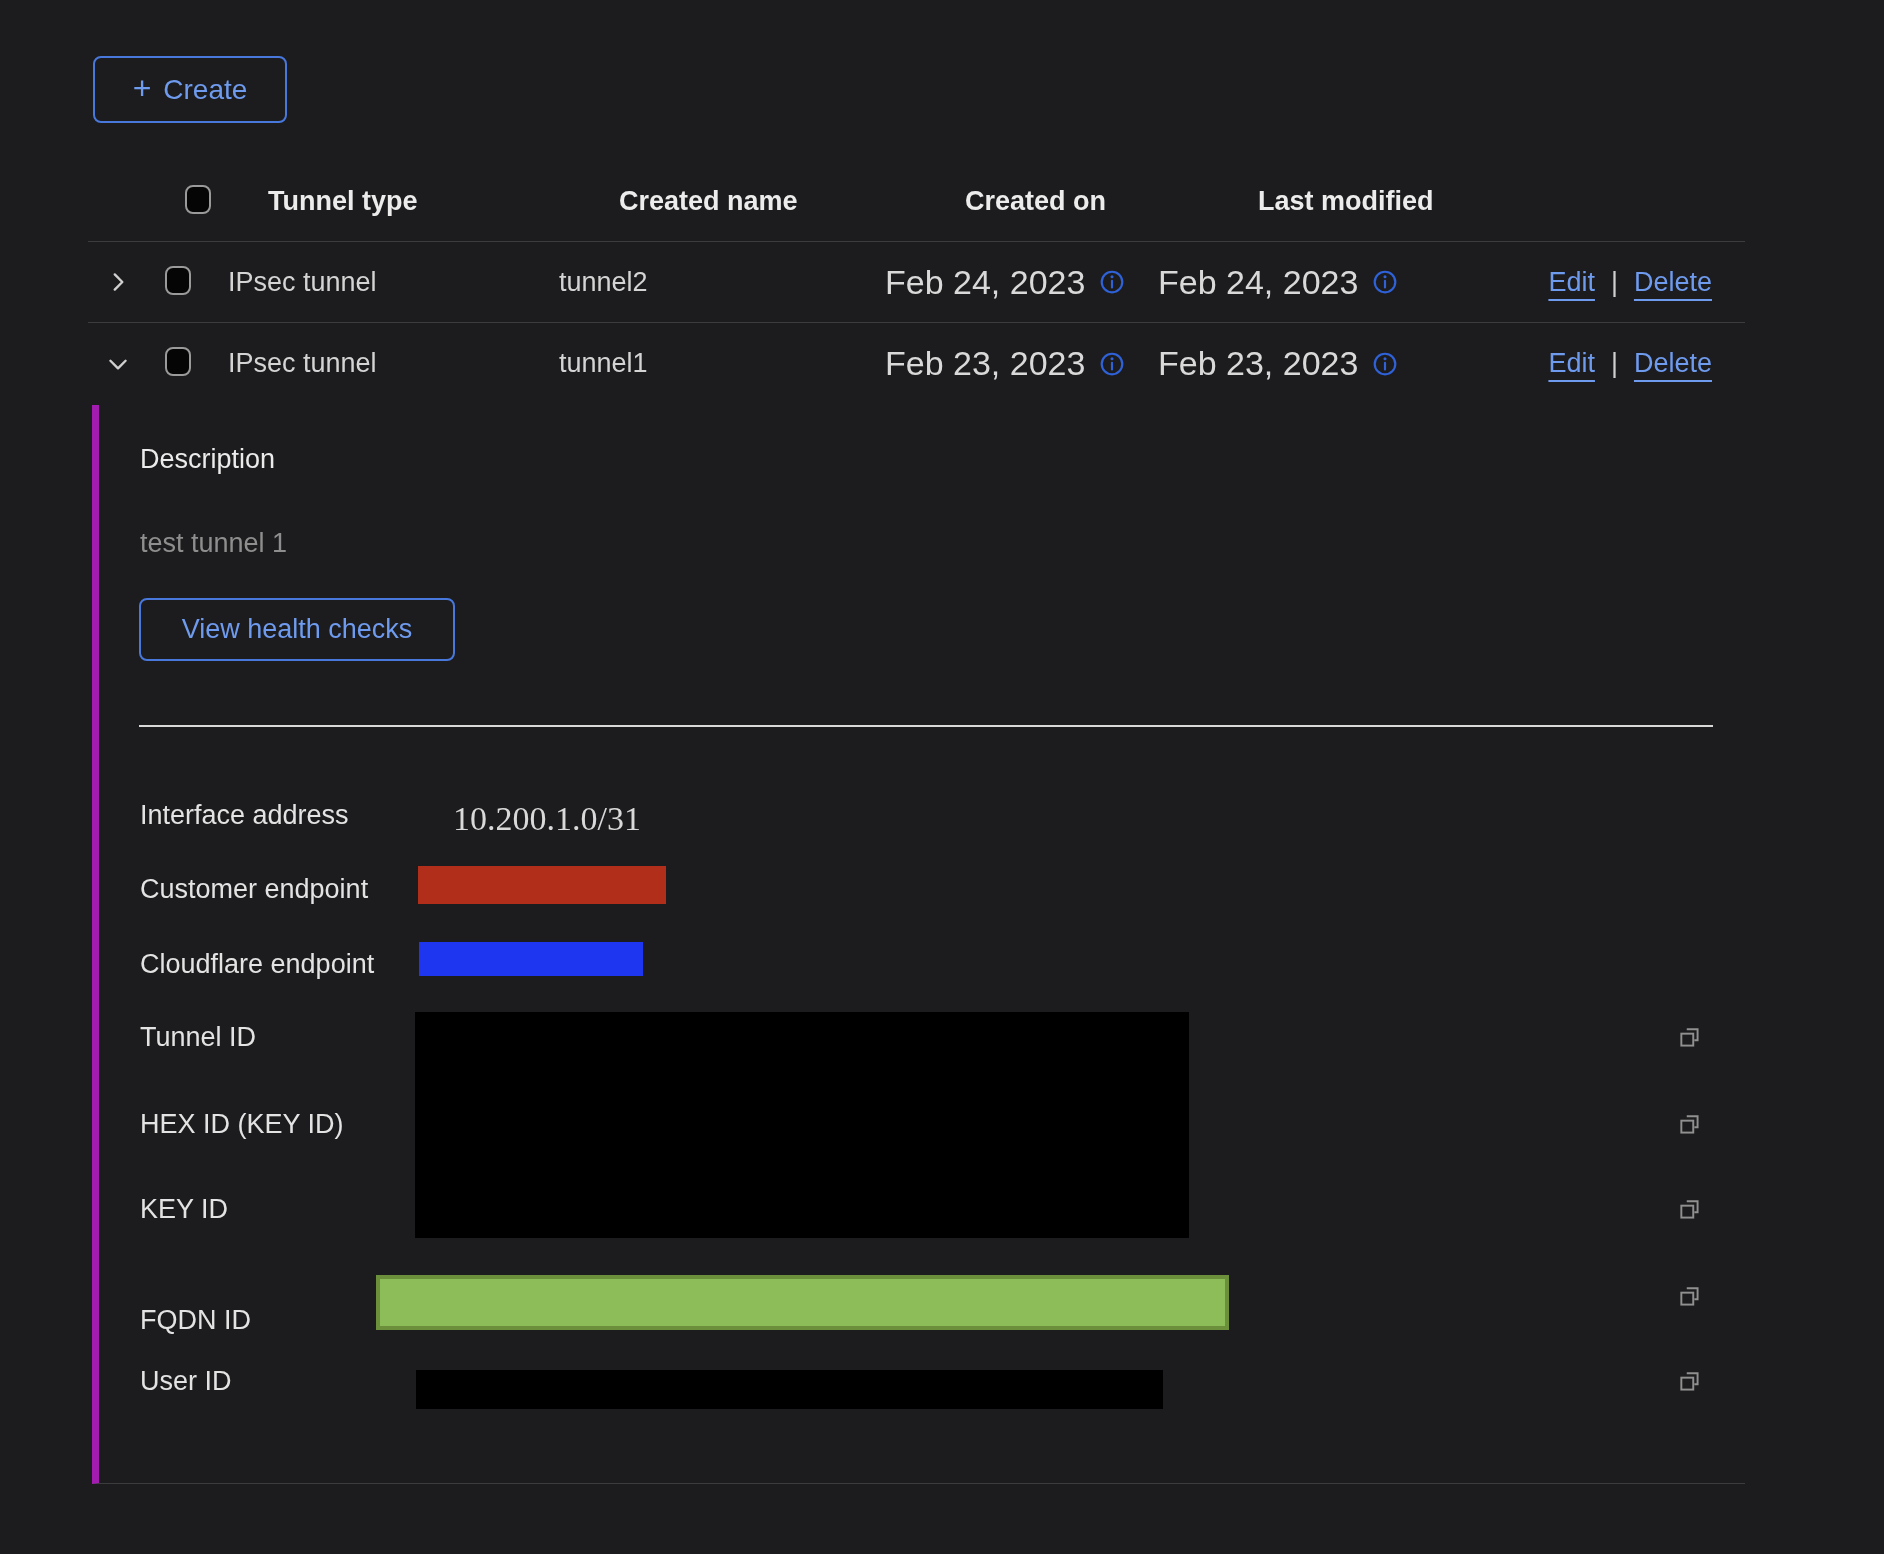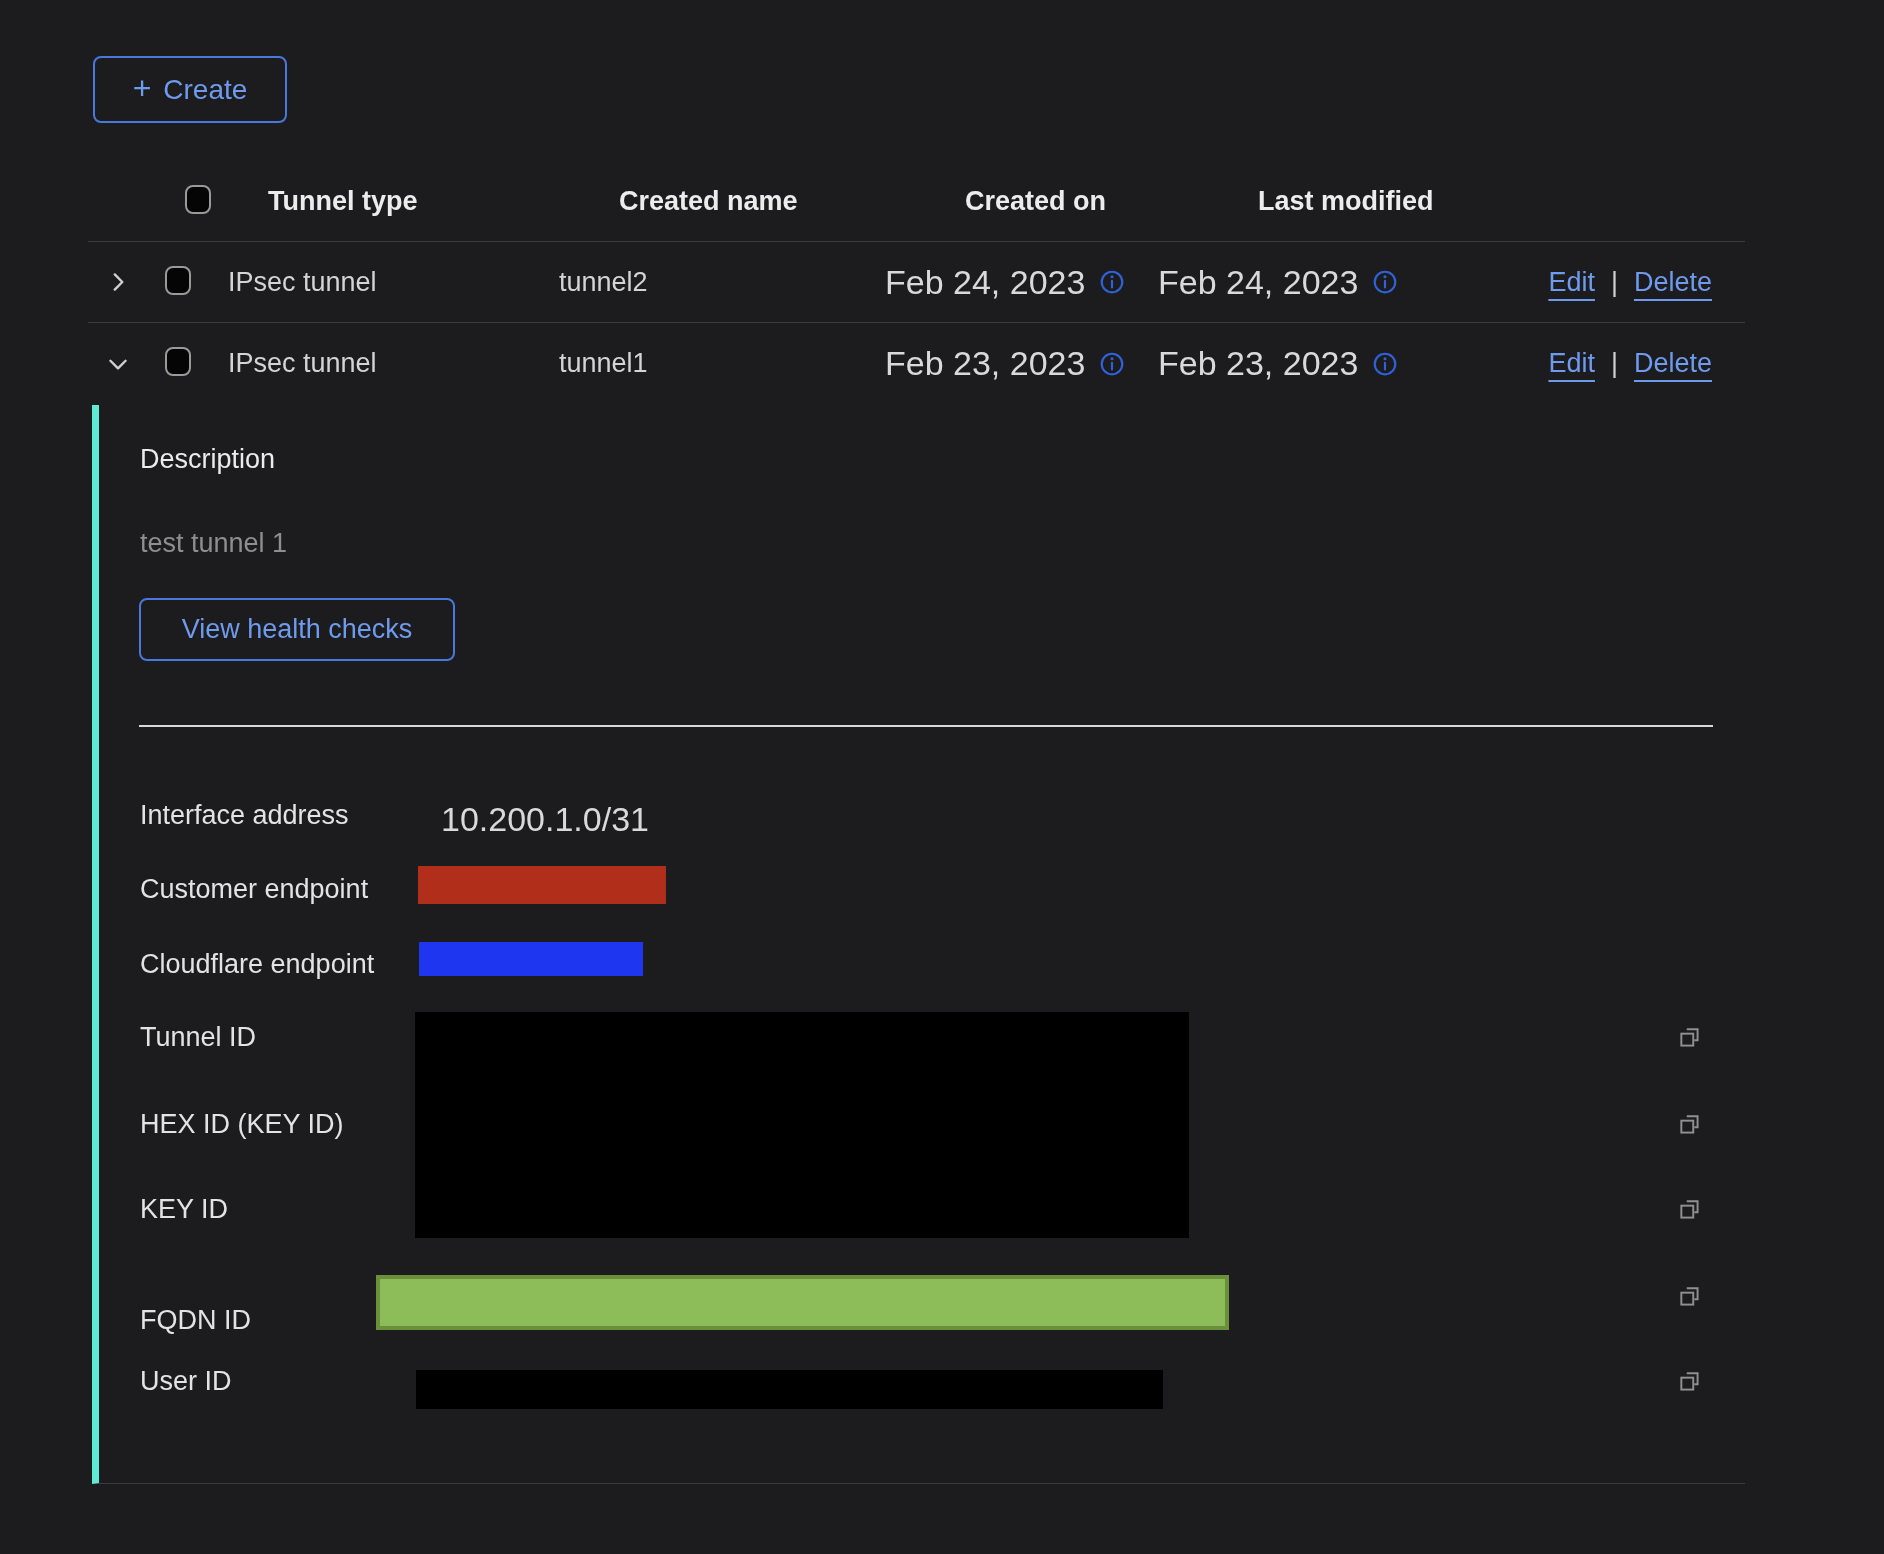--- a/index.html
+++ b/index.html
@@ -73,21 +73,21 @@
   }
   .chev { margin-left: 17px; display: flex; align-items: center; cursor: pointer; color: #d0d0d0; }
 
   .info-icon { display: inline-flex; cursor: pointer; }
 
   
   .panel {
     position: absolute;
     left: 92px; top: 405px;
     width: 1653px; height: 1079px;
-    border-left: 7px solid #5eead4;
+    border-left: 7px solid #a21caf;
     border-bottom: 1px solid #3c3c3e;
   }
   .panel .abs { position: absolute; }
   .lbl { font-size: 27px; color: #e3e3e3; }
   .muted { font-size: 27px; color: #8e8e8e; text-align: right; }
   .value { font-size: 34px; color: #d9d9d9; }
 
   .health-btn {
     position: absolute;
     left: 40px; top: 193px;
@@ -218,21 +218,21 @@
 
     <div class="abs lbl" style="left:41px; top:39px; color:#ebebeb">Description</div>
 
     <div class="abs muted" style="left:41px; top:123px;">test tunnel 1</div>
 
     <button class="health-btn">View health checks</button>
 
     <div class="light-divider"></div>
 
     <div class="abs lbl" style="left:41px; top:395px;">Interface address</div>
-    <div class="abs value" style="left:342px; top:395px;">10.200.1.0/31</div>
+    <div class="abs value" style="left:354px; top:395px;font-family:Liberation Serif, serif;">10.200.1.0/31</div>
 
     <div class="abs lbl" style="left:41px; top:469px;">Customer endpoint</div>
     <div class="redact" style="left: 319px; top: 461px; width: 248px; height: 38px; background-color: rgb(176, 46, 26);"></div>
 
     <div class="abs lbl" style="left:41px; top:544px;">Cloudflare endpoint</div>
     <div class="redact" style="left: 320px; top: 537px; width: 224px; height: 34px; background-color: rgb(31, 54, 240);"></div>
 
     <div class="abs lbl" style="left:41px; top:617px;">Tunnel ID</div>
     <div class="abs lbl" style="left:41px; top:704px;">HEX ID (KEY ID)</div>
     <div class="abs lbl" style="left:41px; top:789px;text-align:right;">KEY ID</div>

